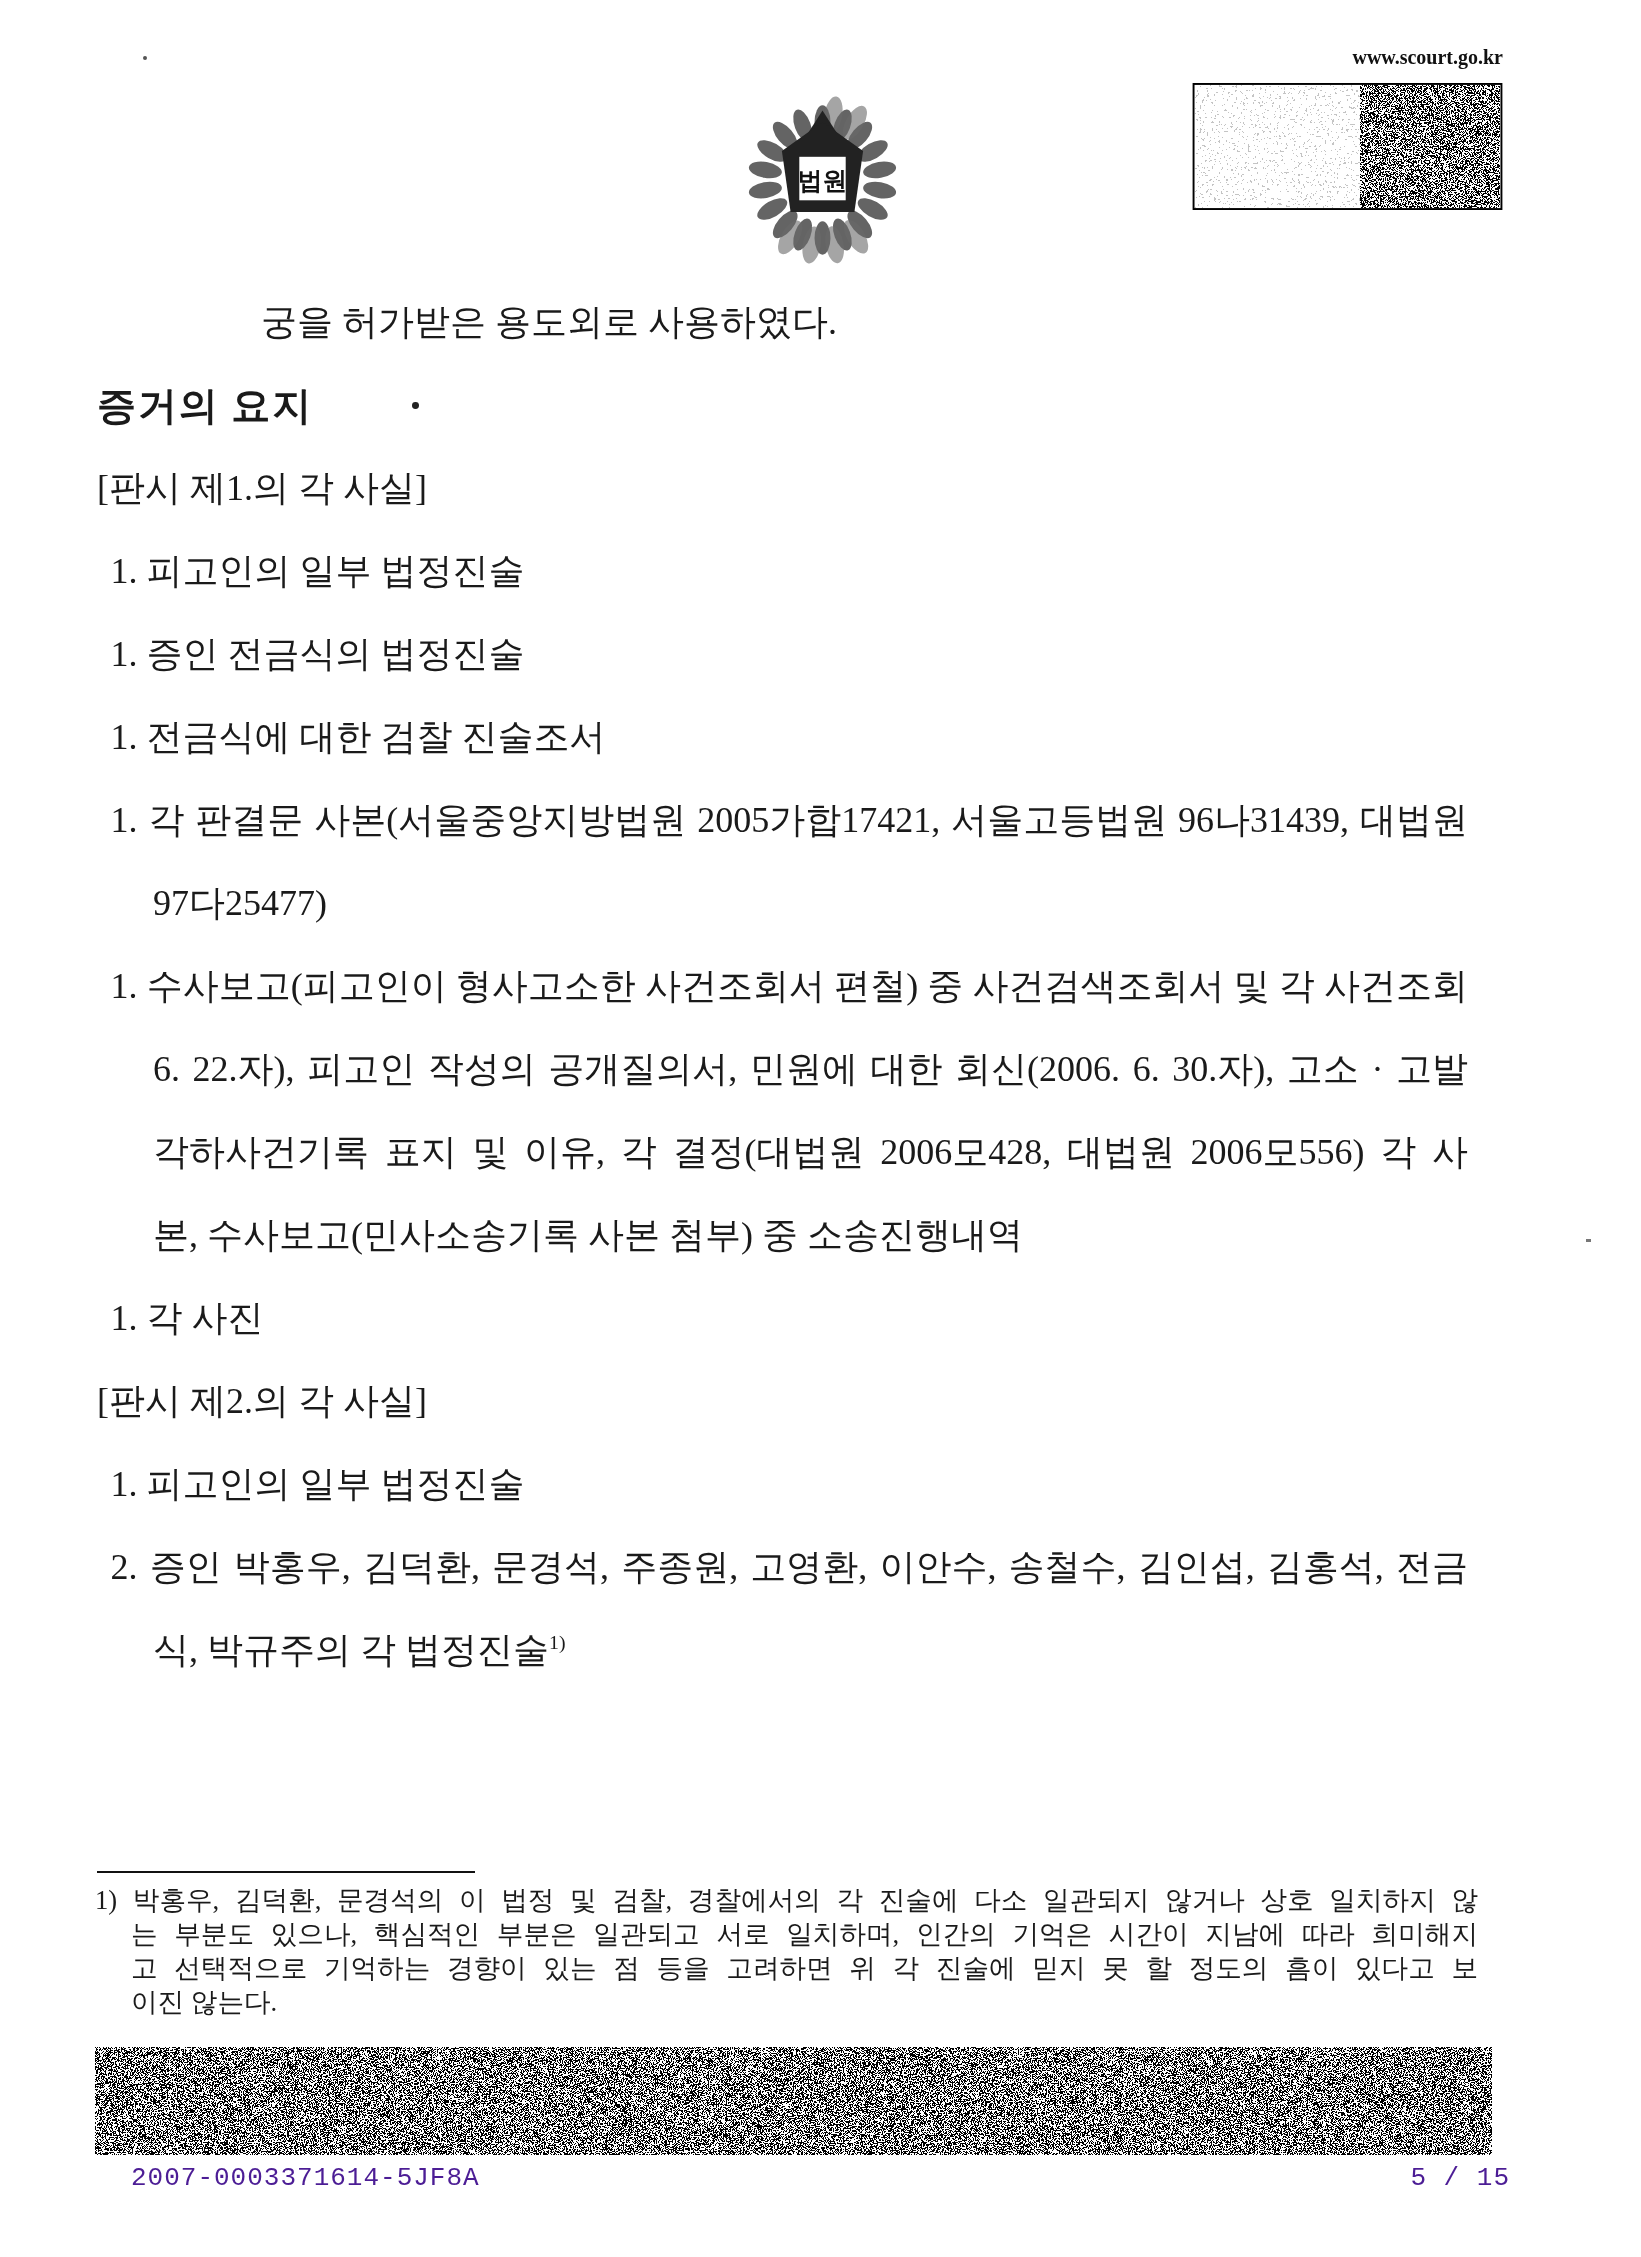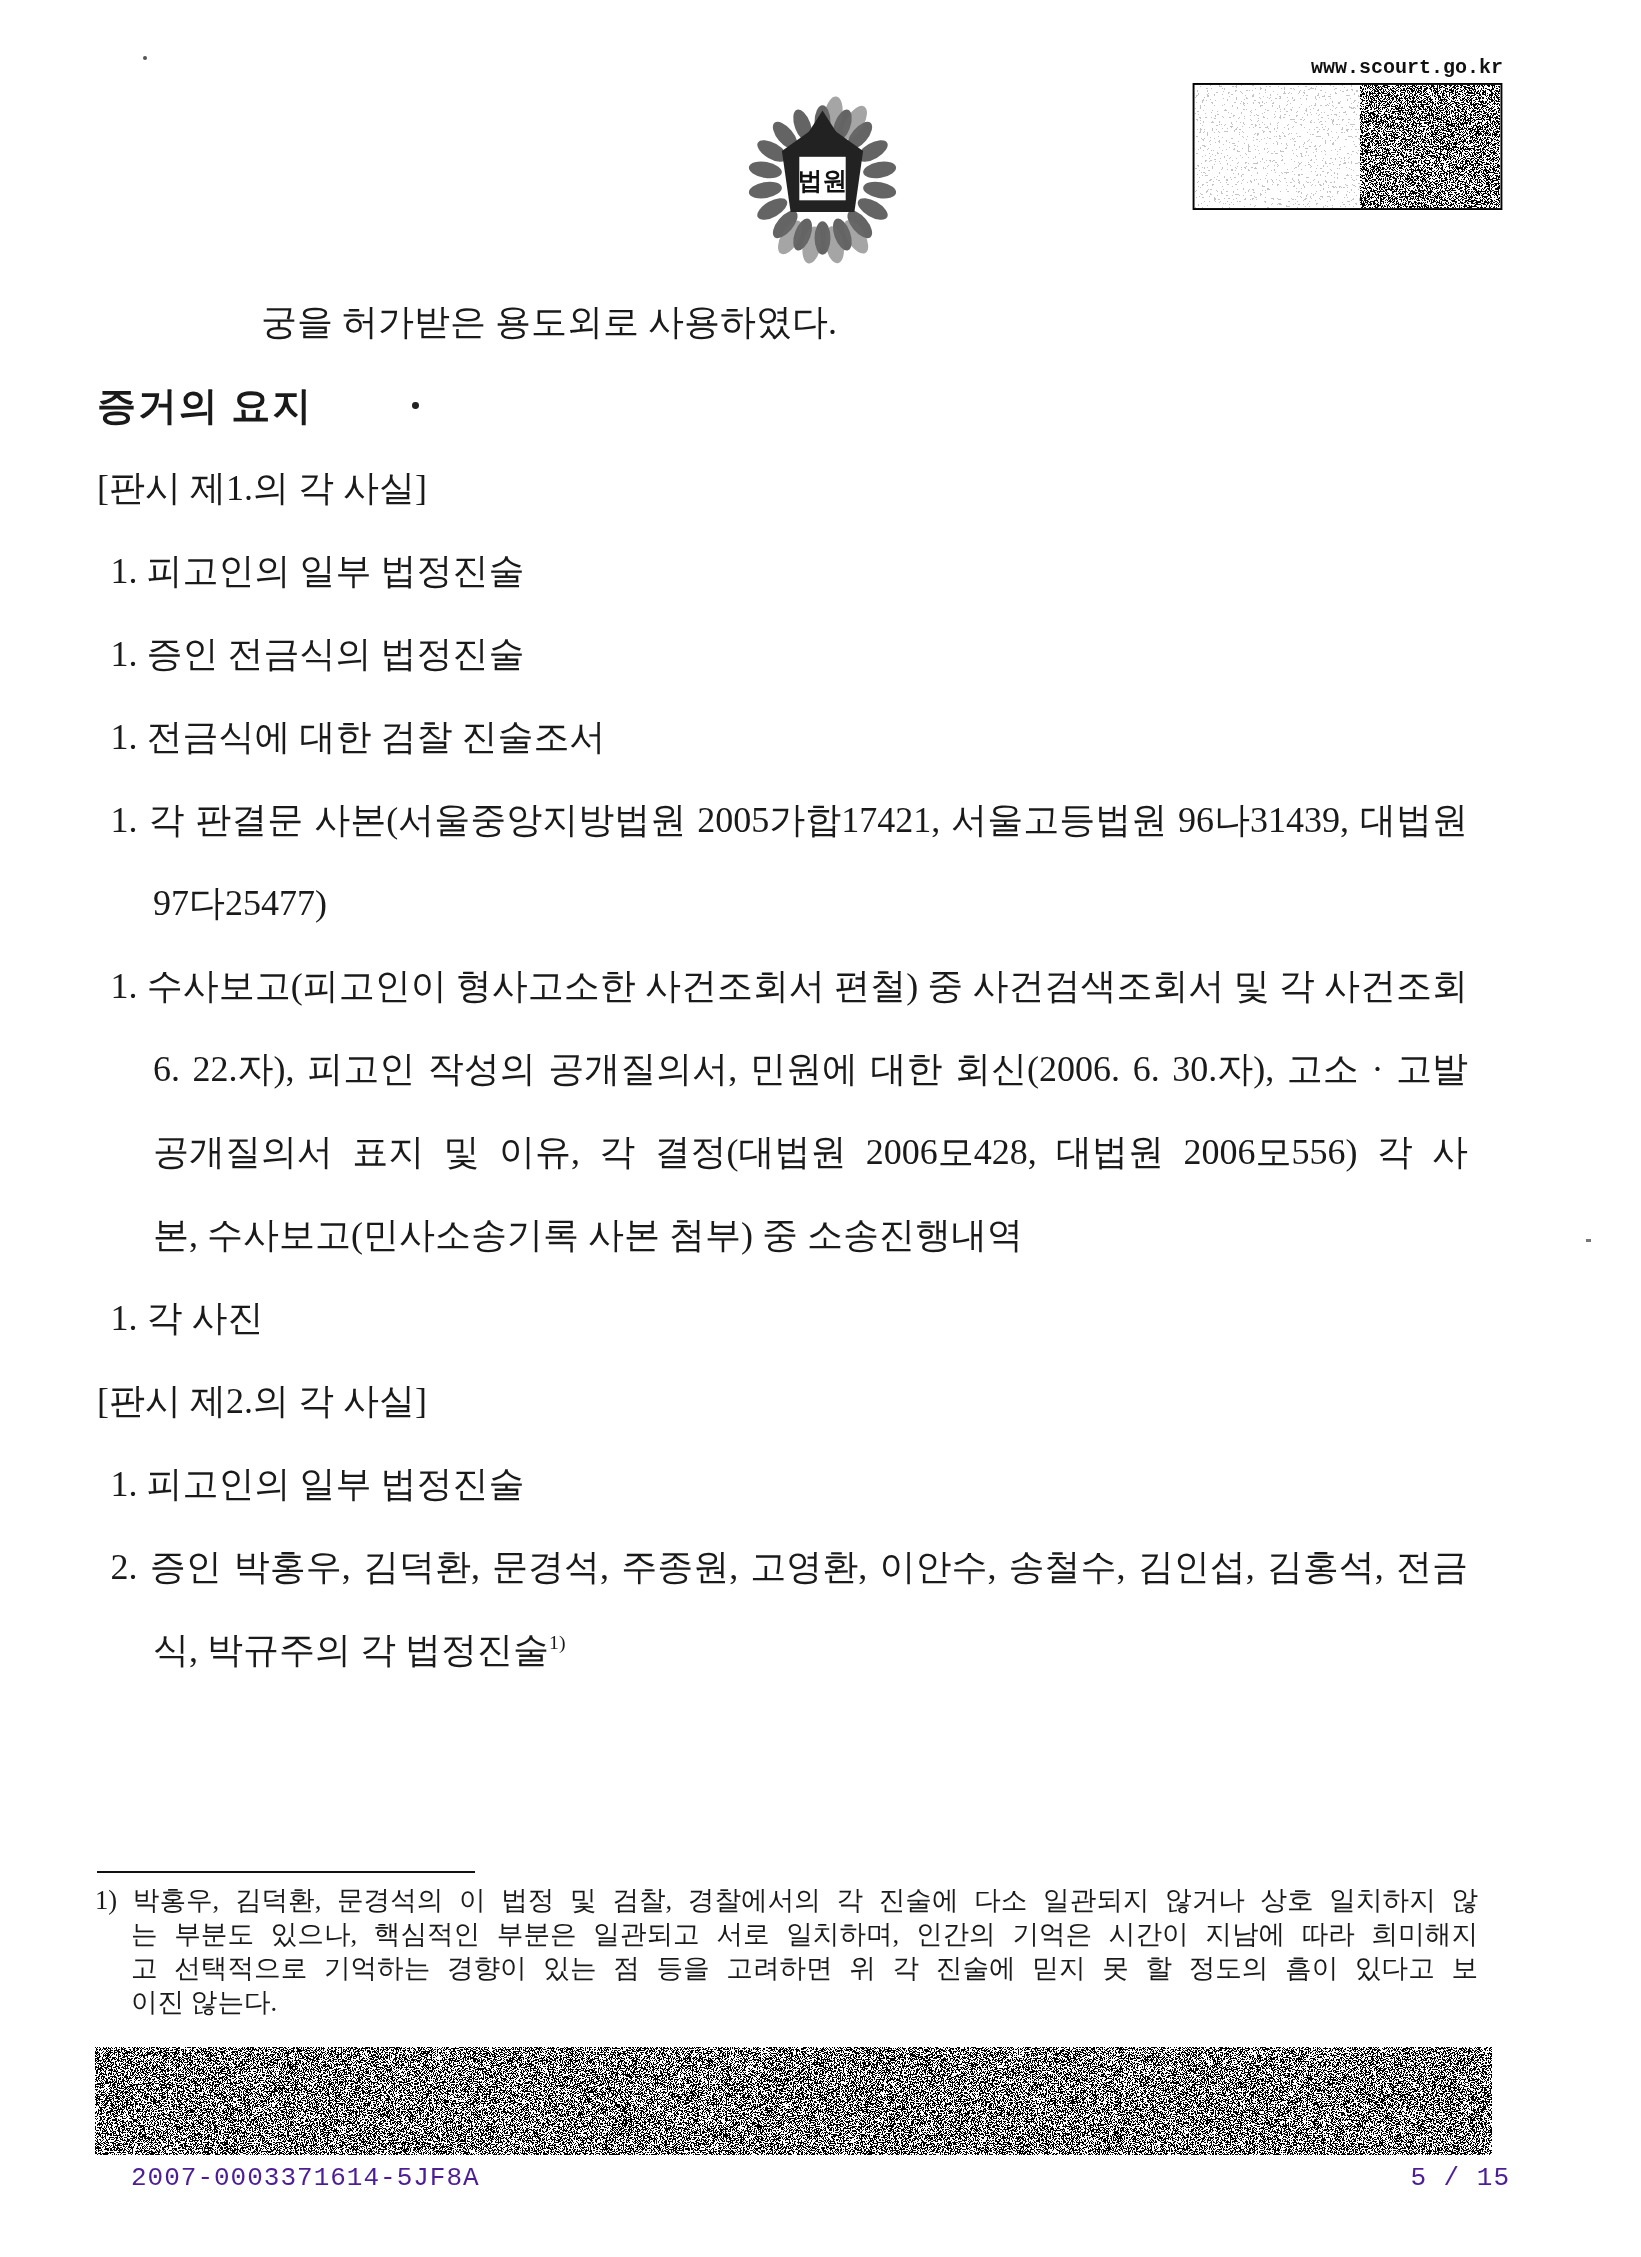--- a/index.html
+++ b/index.html
@@ -6,22 +6,22 @@
   body{
     width:1641px;height:2257px;position:relative;background:#ffffff;
     font-family:"Liberation Serif","DejaVu Serif",serif;color:#1a1a1a;
     overflow:hidden;
   }
   .page{position:absolute;inset:0;}
 
   
   .seal{position:absolute;left:747px;top:93px;width:151px;height:174px;}
   .site-url{
-    position:absolute;top:56px;right:138px;
-    font-family:Liberation Mono, monospace;
+    position:absolute;top:46px;right:138px;
+    font-family:Liberation Serif, serif;
     font-size:20px;font-weight:bold;color:#111;letter-spacing:0px;
   }
   .stamp-box{position:absolute;left:1192px;top:83px;width:311px;height:127px;}
 
   
   .body-text{
     position:absolute;left:97px;top:281px;width:1371px;
     font-size:36px;line-height:83px;white-space:nowrap;
   }
   .body-text .line{height:83px;}
@@ -138,21 +138,21 @@
   <div class="line intro"><span>궁을 허가받은 용도외로 사용하였다.</span></div>
       <div class="line heading"><span>증거의 요지</span></div>
       <div class="line bracket"><span>[판시 제1.의 각 사실]</span></div>
       <div class="line num"><span>1. 피고인의 일부 법정진술</span></div>
       <div class="line num"><span>1. 증인 전금식의 법정진술</span></div>
       <div class="line num"><span>1. 전금식에 대한 검찰 진술조서</span></div>
       <div class="line num just"><span>1. 각 판결문 사본(서울중앙지방법원 2005가합17421, 서울고등법원 96나31439, 대법원</span></div>
       <div class="line cont"><span>97다25477)</span></div>
       <div class="line num just"><span>1. 수사보고(피고인이 형사고소한 사건조회서 편철) 중 사건검색조회서 및 각 사건조회</span></div>
       <div class="line cont just"><span>6. 22.자), 피고인 작성의 공개질의서, 민원에 대한 회신(2006. 6. 30.자), 고소 · 고발</span></div>
-      <div class="line cont just"><span>공개질의서 표지 및 이유, 각 결정(대법원 2006모428, 대법원 2006모556) 각 사</span></div>
+      <div class="line cont just"><span>각하사건기록 표지 및 이유, 각 결정(대법원 2006모428, 대법원 2006모556) 각 사</span></div>
       <div class="line cont"><span>본, 수사보고(민사소송기록 사본 첨부) 중 소송진행내역</span></div>
       <div class="line num"><span>1. 각 사진</span></div>
       <div class="line bracket"><span>[판시 제2.의 각 사실]</span></div>
       <div class="line num"><span>1. 피고인의 일부 법정진술</span></div>
       <div class="line num just"><span>2. 증인 박홍우, 김덕환, 문경석, 주종원, 고영환, 이안수, 송철수, 김인섭, 김홍석, 전금</span></div>
       <div class="line cont"><span>식, 박규주의 각 법정진술</span><sup>1)</sup></div>
     </div>
 
   <div class="footnote">
     <hr class="fn-rule">

